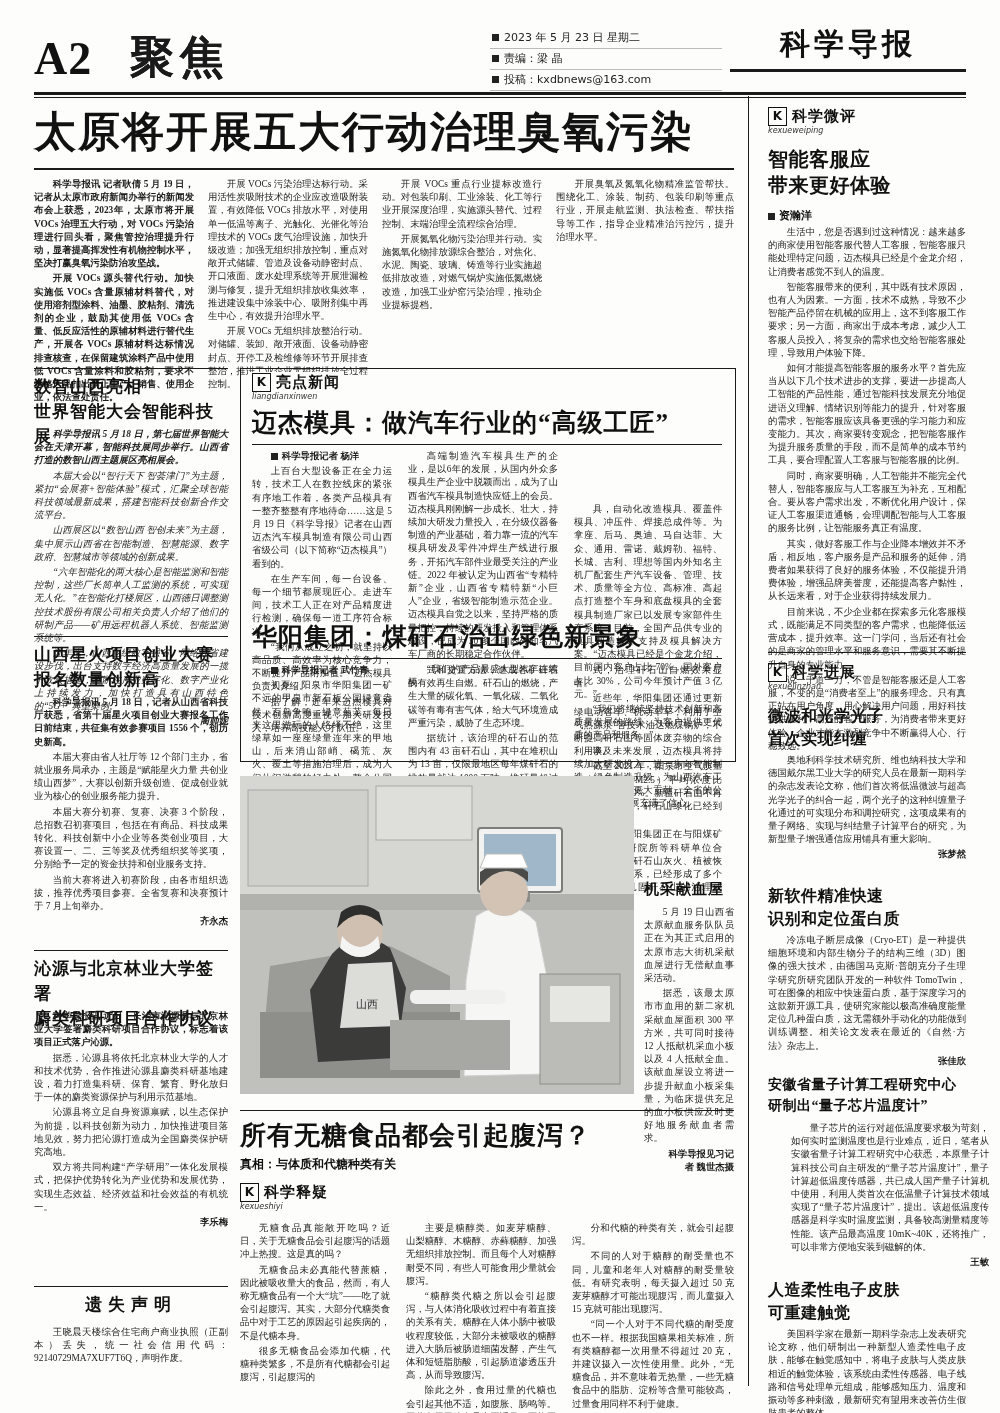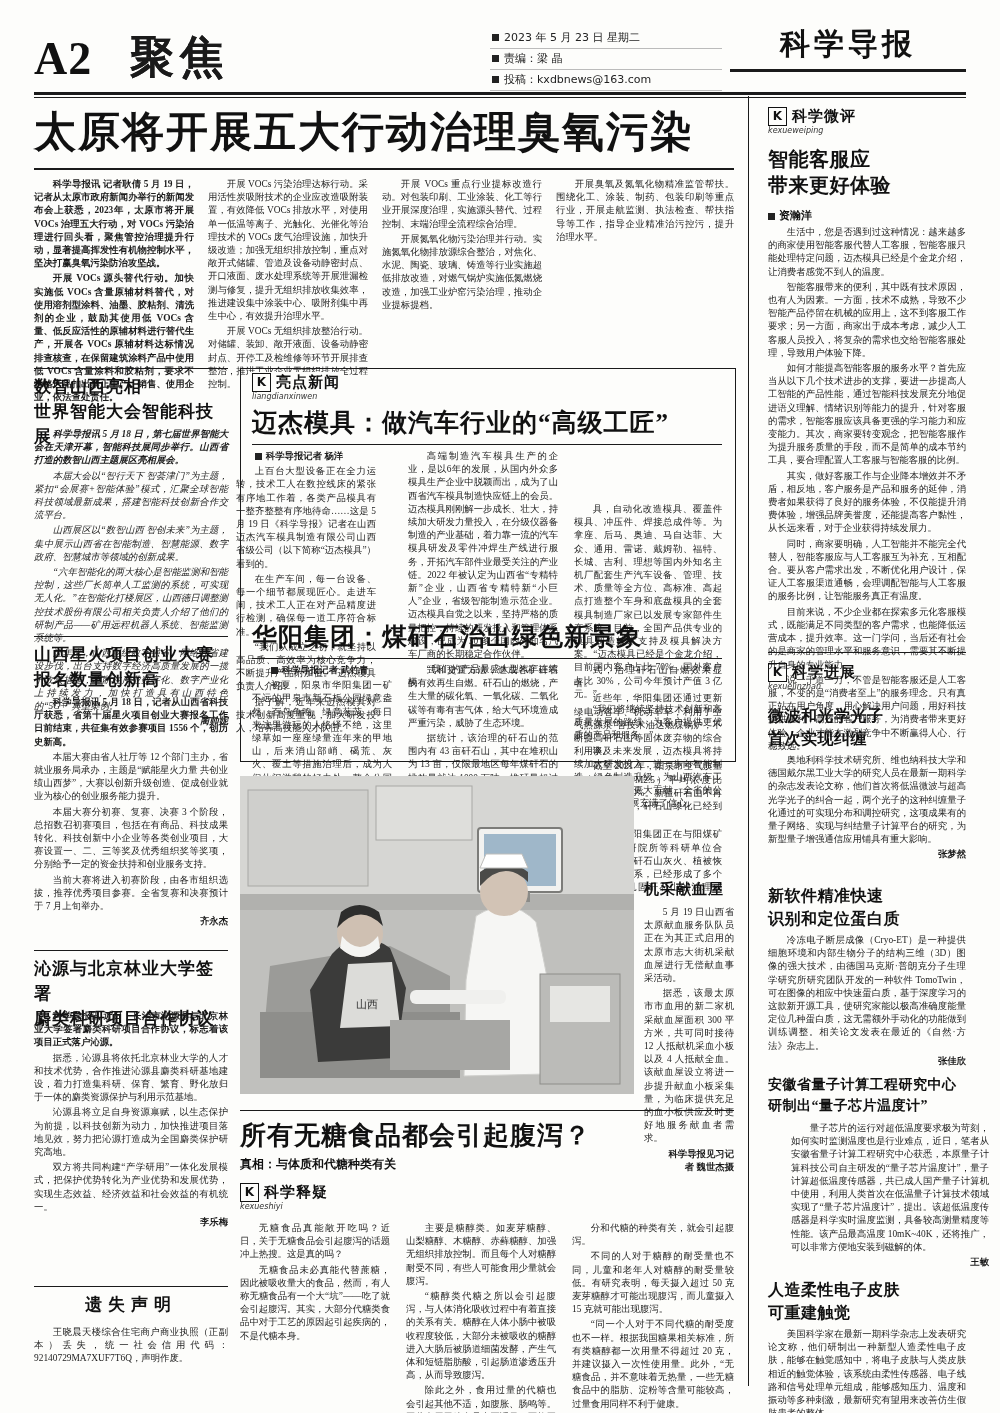--- a/index.html
+++ b/index.html
@@ -142,21 +142,21 @@
   </div>
 
   <div class="boxwrap" style="left:240px;top:368px;width:494px;height:392px;"></div>
 
   <div style="position:absolute;left:248px;top:372px;background:#fdfdfb;padding:0 4px;">
     <span class="kbadge">K</span><span class="ktitle"><span>亮点新闻</span><span class="py">liangdianxinwen</span></span>
   </div>
 
   <div class="bightitle" style="position:absolute;left:252px;top:406px;width:470px;">迈杰模具：做汽车行业的“高级工匠”</div>
   <div class="hr" style="left:252px;top:444px;width:470px;height:1px;"></div>
-  <div class="col" style="left:236px;top:450px;width:140px;height:160px;">
+  <div class="col" style="left:252px;top:450px;width:140px;height:160px;">
     <p class="byline nomark"><span class="sq-mark"></span><span>科学导报记者 杨洋</span></p>
     <p>上百台大型设备正在全力运转，技术工人在数控线床的紧张有序地工作着，各类产品模具有一整齐整整有序地待命……这是 5 月 19 日《科学导报》记者在山西迈杰汽车模具制造有限公司山西省级公司（以下简称“迈杰模具”）看到的。</p>
     <p>在生产车间，每一台设备、每一个细节都展现匠心。走进车间，技术工人正在对产品精度进行检测，确保每一道工序符合标准。</p>
     <p>“我们从成立之初，就坚持以高品质、高效率为核心竞争力，不断提升产品附加值。”迈杰模具负责人介绍。</p>
     <p>据了解，近年来迈杰模具对技术创新高度重视，加大研发投入，培养高技能人才队伍。</p>
   </div>
   <div class="col" style="left:408px;top:450px;width:150px;height:160px;">
     <p>高端制造汽车模具生产的企业，是以6年的发展，从国内外众多模具生产企业中脱颖而出，成为了山西省汽车模具制造快应链上的会员。迈杰模具刚刚解一步成长、壮大，持续加大研发力量投入，在分级仪器备制造的产业基础，着力靠一流的汽车模具研发及零件冲焊生产线进行服务，开拓汽车部件业最受关注的产业链。2022 年被认定为山西省“专精特新”企业，山西省专精特新“小巨人”企业，省级智能制造示范企业。迈杰模具自觉之以来，坚持严格的质量把控，持续的研发投入和管理体系建设，已成为 30 多个国内外知名汽车厂商的长期稳定合作伙伴。</p>
     <p>“我们的产品最盛大型汽车连续模</p>
   </div>
@@ -239,20 +239,21 @@
   <div class="hr" style="left:240px;top:1110px;width:494px;height:1px;"></div>
   <div style="position:absolute;left:240px;top:1118px;width:494px;font-size:26px;font-weight:bold;letter-spacing:1px;">所有无糖食品都会引起腹泻？</div>
   <div style="position:absolute;left:240px;top:1156px;width:494px;font-size:12px;font-weight:bold;">真相：与体质和代糖种类有关</div>
   <div style="position:absolute;left:240px;top:1182px;">
     <span class="kbadge">K</span><span class="ktitle"><span>科学释疑</span><span class="py">kexueshiyi</span></span>
   </div>
 
   <div class="col" style="left:240px;top:1222px;width:150px;height:170px;">
     <p>无糖食品真能敞开吃吗？近日，关于无糖食品会引起腹泻的话题冲上热搜。这是真的吗？</p>
     <p>无糖食品未必真能代替蔗糖，因此被吸收量大的食品，然而，有人称无糖食品有一个大“坑”——吃了就会引起腹泻。其实，大部分代糖类食品中对于工艺的原因起引起疾病的，不是代糖本身。</p>
+    <p>很多无糖食品会添加代糖，代糖种类繁多，不是所有代糖都会引起腹泻，引起腹泻的</p>
   </div>
   <div class="col" style="left:406px;top:1222px;width:150px;height:170px;">
     <p>主要是糖醇类。如麦芽糖醇、山梨糖醇、木糖醇、赤藓糖醇、加强无组织排放控制。而且每个人对糖醇耐受不同，有些人可能食用少量就会腹泻。</p>
     <p>“糖醇类代糖之所以会引起腹泻，与人体消化吸收过程中有着直接的关系有关。糖醇在人体小肠中被吸收程度较低，大部分未被吸收的糖醇进入大肠后被肠道细菌发酵，产生气体和短链脂肪酸，引起肠道渗透压升高，从而导致腹泻。</p>
     <p>除此之外，食用过量的代糖也会引起其他不适，如腹胀、肠鸣等。因此食用无糖食品也要适量，不能因其“无糖”而无节制食用。</p>
   </div>
   <div class="col" style="left:572px;top:1222px;width:162px;height:170px;">
     <p>分和代糖的种类有关，就会引起腹泻。</p>
     <p>不同的人对于糖醇的耐受量也不同，儿童和老年人对糖醇的耐受量较低。有研究表明，每天摄入超过 50 克麦芽糖醇才可能出现腹泻，而儿童摄入 15 克就可能出现腹泻。</p>
     <p>“同一个人对于不同代糖的耐受度也不一样。根据我国糖果相关标准，所有类糖醇都一次用量不得超过 20 克，并建议摄入一次性使用量。此外，“无糖食品，并不意味着无热量，一些无糖食品中的脂肪、淀粉等含量可能较高，过量食用同样不利于健康。</p>
@@ -262,22 +263,22 @@
   <div style="position:absolute;left:768px;top:106px;">
     <span class="kbadge">K</span><span class="ktitle"><span>科学微评</span><span class="py">kexueweiping</span></span>
   </div>
   <div class="small-head" style="position:absolute;left:768px;top:146px;width:198px;white-space:pre-line;font-size:20px;line-height:26px;">智能客服应
 带来更好体验</div>
   <div style="position:absolute;left:768px;top:208px;font-size:11px;font-weight:bold;"><span class="sq-mark"></span><span>资瀚洋</span></div>
   <div class="col" style="left:768px;top:226px;width:198px;height:410px;">
     <p>生活中，您是否遇到过这种情况：越来越多的商家使用智能客服代替人工客服，智能客服只能处理特定问题，迈杰模具已经是个金龙介绍，让消费者感觉不到人的温度。</p>
     <p>智能客服带来的便利，其中既有技术原因，也有人为因素。一方面，技术不成熟，导致不少智能产品停留在机械的应用上，这不到客服工作要求；另一方面，商家出于成本考虑，减少人工客服人员投入，将复杂的需求也交给智能客服处理，导致用户体验下降。</p>
     <p>如何才能提高智能客服的服务水平？首先应当从以下几个技术进步的支撑，要进一步提高人工智能的产品性能，通过智能科技发展充分地促进语义理解、情绪识别等能力的提升，针对客服的需求，智能客服应该具备更强的学习能力和应变能力。其次，商家要转变观念，把智能客服作为提升服务质量的手段，而不是简单的成本节约工具，要合理配置人工客服与智能客服的比例。</p>
+    <p>同时，商家要明确，人工智能并不能完全代替人，智能客服应与人工客服互为补充，互相配合。要从客户需求出发，不断优化用户设计，保证人工客服渠道通畅，会理调配智能与人工客服的服务比例，让智能服务真正有温度。</p>
     <p>其实，做好客服工作与企业降本增效并不矛盾，相反地，客户服务是产品和服务的延伸，消费者如果获得了良好的服务体验，不仅能提升消费体验，增强品牌美誉度，还能提高客户黏性，从长远来看，对于企业获得持续发展力。</p>
-    <p>同时，商家要明确，人工智能并不能完全代替人，智能客服应与人工客服互为补充，互相配合。要从客户需求出发，不断优化用户设计，保证人工客服渠道通畅，会理调配智能与人工客服的服务比例，让智能服务真正有温度。</p>
     <p>目前来说，不少企业都在探索多元化客服模式，既能满足不同类型的客户需求，也能降低运营成本，提升效率。这一门学问，当后还有社会的是商家的管理水平和服务意识，需要其不断提升自身的专业能力。</p>
     <p>说一千道一万，不管是智能客服还是人工客服，不变的是“消费者至上”的服务理念。只有真正站在用户角度，用心解决用户问题，用好科技提供便利，高效的客户服务，为消费者带来更好体验，企业才能在激烈竞争中不断赢得人心、行稳致远。</p>
   </div>
 
   <div class="hr" style="left:768px;top:652px;width:198px;height:1px;"></div>
   <div style="position:absolute;left:768px;top:662px;">
     <span class="kbadge">K</span><span class="ktitle"><span>科学进展</span><span class="py">kexuejinzhan</span></span>
   </div>
 
   <div class="small-head" style="position:absolute;left:768px;top:704px;width:198px;white-space:pre-line;">微波和光学光子

